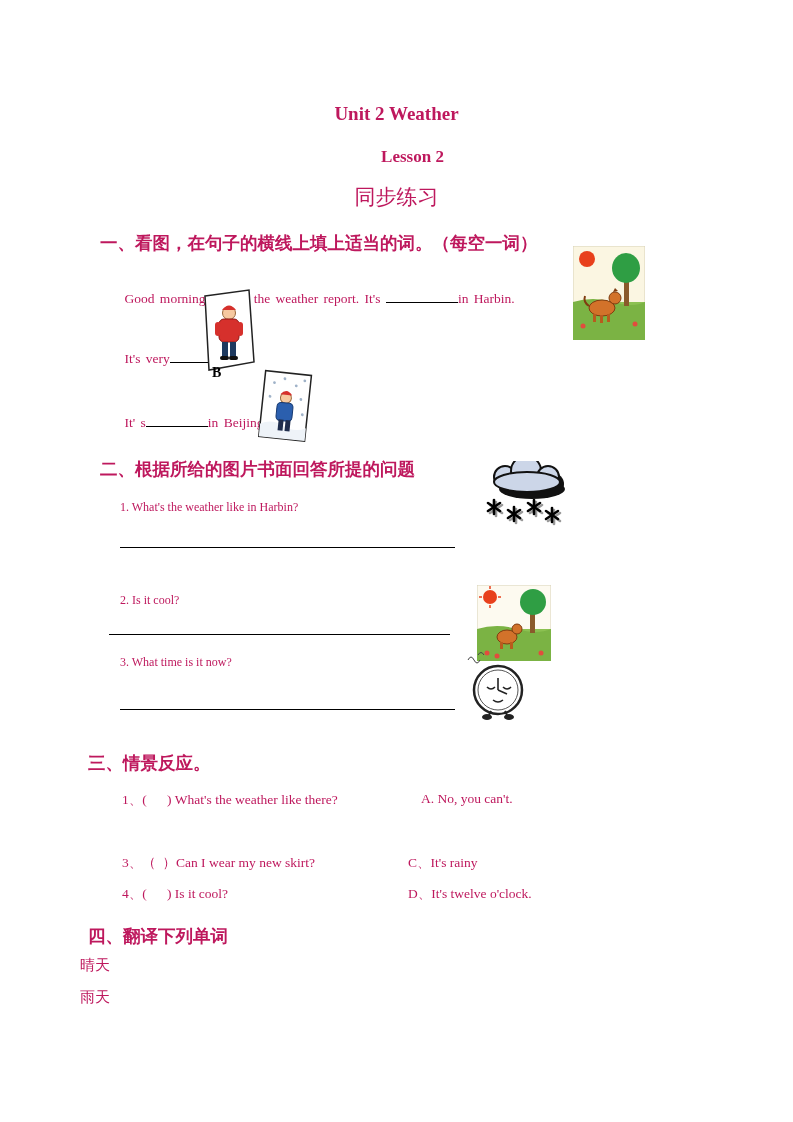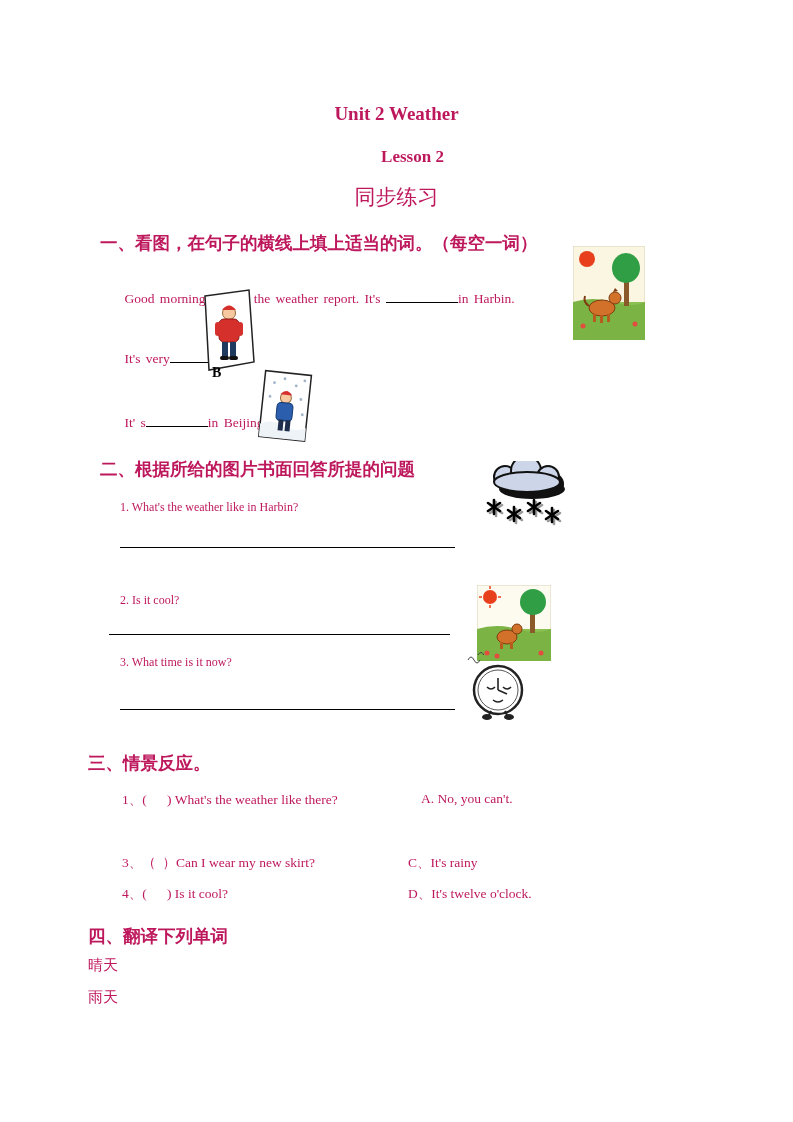--- a/index.html
+++ b/index.html
@@ -42,21 +42,21 @@
   .aline2 { left: 109px; top: 634px; width: 341px; }
   .aline3 { left: 120px; top: 709px; width: 335px; }
   .s3row { width: 100%; height: 18px; font-size: 13.5px; }
   .s3row .q { position: absolute; left: 88px;  white-space: pre; margin-left: 34px; }
   .s3row .a { position: absolute; left: 408px; white-space: pre; }
   .s3row.r1 .a { left: 385px; margin-left: 36px; }
   .r1 { top: 791px; }
   .r2 { top: 822px; }
   .r3 { top: 854px; }
   .r4 { top: 885px; }
-  .word { left: 88px; font-size: 15px; }
+  .word { left: 80px; font-size: 15px; }
   .w1 { top: 956px; }
   .w2 { top: 988px; }
   .pic { line-height: 0; }
   .img1 { left: 573px; top: 246px; }
   .img2 { left: 196px; top: 288px; }
   .img3 { left: 256px; top: 368px; }
   .img4 { left: 479px; top: 461px; }
   .img5 { left: 477px; top: 585px; }
   .img6 { left: 460px; top: 650px; }
   svg { display: block; }

